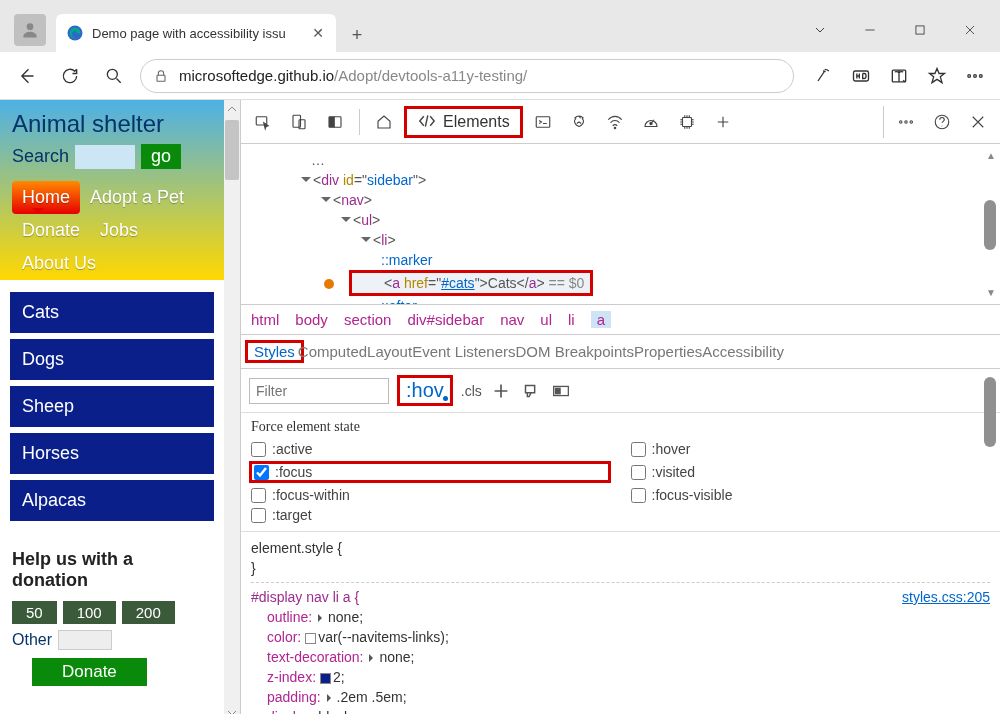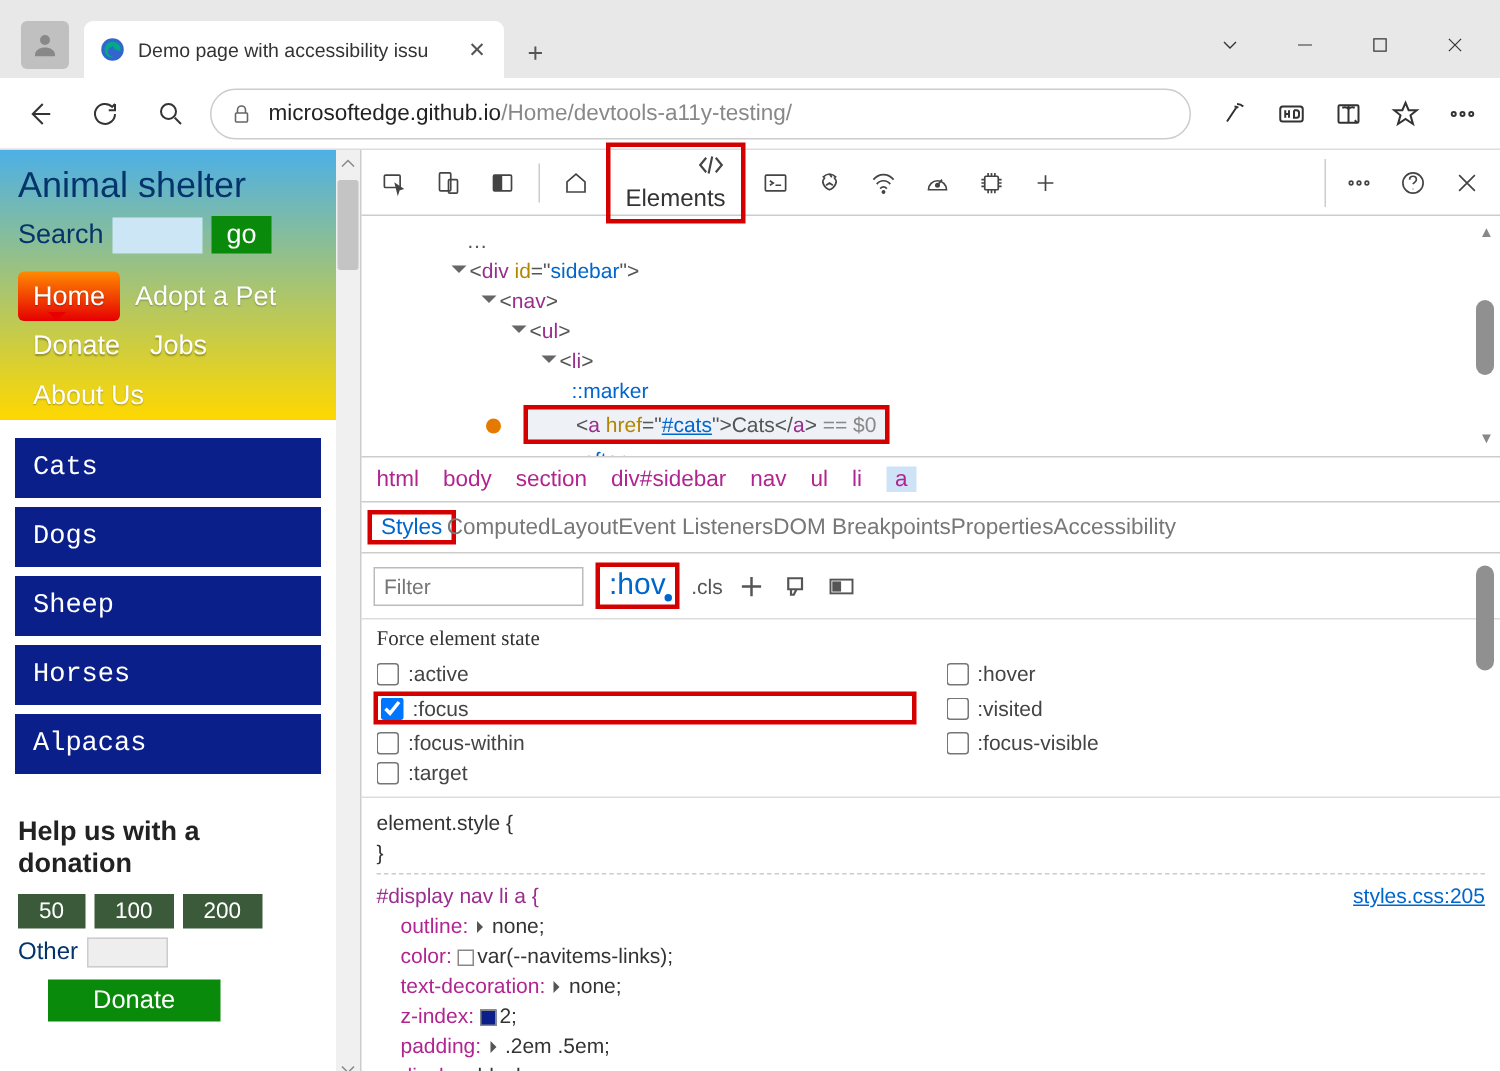--- a/index.html
+++ b/index.html
@@ -42,37 +42,37 @@
 .hero h1 { font-size:24px; font-weight:500; margin-bottom:6px; }
 .search-row { display:flex; align-items:center; gap:6px; margin-bottom:12px;}
 .search-row label { font-size:18px; color:#05336b; }
 .search-row input { width:60px; height:24px; background:#cce6f5; border:none; }
 .go-btn { background:#0a8a0a; color:#fff; padding:2px 10px; font-size:18px; border:none; }
 .nav-bar { display:flex; flex-wrap:wrap; }
 .nav-item { color:#fff; font-size:18px; padding:6px 10px; text-shadow:0 1px 1px rgba(0,0,0,.3); }
 .nav-item.home { background: linear-gradient(#ff8a00, #e60000); border-radius:4px; position:relative;}
 .nav-item.home::after { content:""; position:absolute; bottom:-6px; left:20px; border:6px solid transparent; border-top-color:#e60000;}
 .cat-list { padding:12px 10px; }
-.cat-item { background:#0a1f8a; color:#fff; padding:10px 12px; font-size:18px; margin-bottom:6px;font-family:Liberation Mono, monospace; }
+.cat-item { background:#0a1f8a; color:#fff; padding:10px 12px; font-size:18px; margin-bottom:6px; }
 .donation { padding:10px 12px; }
 .donation h3 { font-size:18px; font-weight:700; color:#222; margin-bottom:10px;}
 .amt-row { display:flex; gap:6px; margin-bottom:6px;}
 .amt { background:#3a5a3a; color:#fff; padding:3px 14px; font-size:15px;}
 .other-row { display:flex; gap:6px; align-items:center;}
 .other-row span { color:#05336b; font-size:16px;}
 .other-row input { width:54px; height:20px; background:#eee; border:1px solid #ccc;}
 .donate-btn { background:#0a8a0a; color:#fff; padding:4px 30px; font-size:17px; border:none; margin-top:8px; margin-left:20px;}
 
 
 .devtools { flex:1; background:#fff; display:flex; flex-direction:column; border-left:1px solid #ccc;}
 .dt-toolbar { height:44px; border-bottom:1px solid #ccc; display:flex; align-items:center; padding:0 6px; gap:4px;}
 .dt-ico { width:32px; height:32px; display:flex; align-items:center; justify-content:center; }
 .dt-ico svg { width:18px; height:18px; stroke:#444; stroke-width:1.5; fill:none;}
 .dt-sep { width:1px; height:26px; background:#ccc; margin:0 4px;}
-.dt-elements-tab { display:flex; align-items:flex-end; gap:6px; padding:4px 10px; border:3px solid #d40000;flex-direction:column; }
+.dt-elements-tab { display:flex; align-items:flex-start; gap:6px; padding:4px 10px; border:3px solid #d40000; }
 .dt-elements-tab span { font-size:16px; color:#333;}
 .dt-toolbar-right { margin-left:auto; display:flex; align-items:center; gap:4px; border-left:1px solid #ccc; padding-left:6px;}
 
 .dom-panel { position:relative; height:160px; overflow:hidden; font-family: Consolas, monospace; font-size:14px; padding:6px 0 0 40px; }
 .dom-panel .scroll { position:absolute; right:2px; top:6px; bottom:6px; width:14px; }
 .dom-panel .scroll-thumb { position:absolute; top:50px; width:12px; height:50px; background:#909090; border-radius:6px;}
 .dom-panel .scroll-arrow { position:absolute; color:#888; font-size:10px; left:2px;}
 .dom-line { white-space:pre; color:#555; line-height:20px;}
 .dom-line .tag { color:#9b2d8f;}
 .dom-line .attr { color:#b38600;}
@@ -174,21 +174,21 @@
       <svg viewBox="0 0 24 24">
         <circle cx="10" cy="10" r="6"></circle>
         <path d="M15 15l5 5"></path>
       </svg>
     </div>
   <div class="addr-bar">
     <svg class="lock" viewBox="0 0 24 24" stroke="#666" fill="none" stroke-width="1.6">
         <rect x="6" y="11" width="12" height="9" rx="1"></rect>
         <path d="M8 11V8a4 4 0 118 0v3"></path>
       </svg>
-    <span class="addr-text"><span class="dark">microsoftedge.github.io</span><span>/Home/devtools-a11y-testing/</span></span>
+    <span class="addr-text"><span class="dark">microsoftedge.github.io</span><span>/Adopt/devtools-a11y-testing/</span></span>
   </div>
   <div class="addr-right">
     <div class="tb-btn">
         <svg viewBox="0 0 24 24">
           <path d="M6 18L14 6M12 6c2 0 3 1 3 1M14 4c3 0 5 2 5 2"></path>
         </svg>
       </div>
     <div class="tb-btn">
         <svg viewBox="0 0 24 24">
           <rect x="3" y="6" width="18" height="12" rx="2"></rect>

